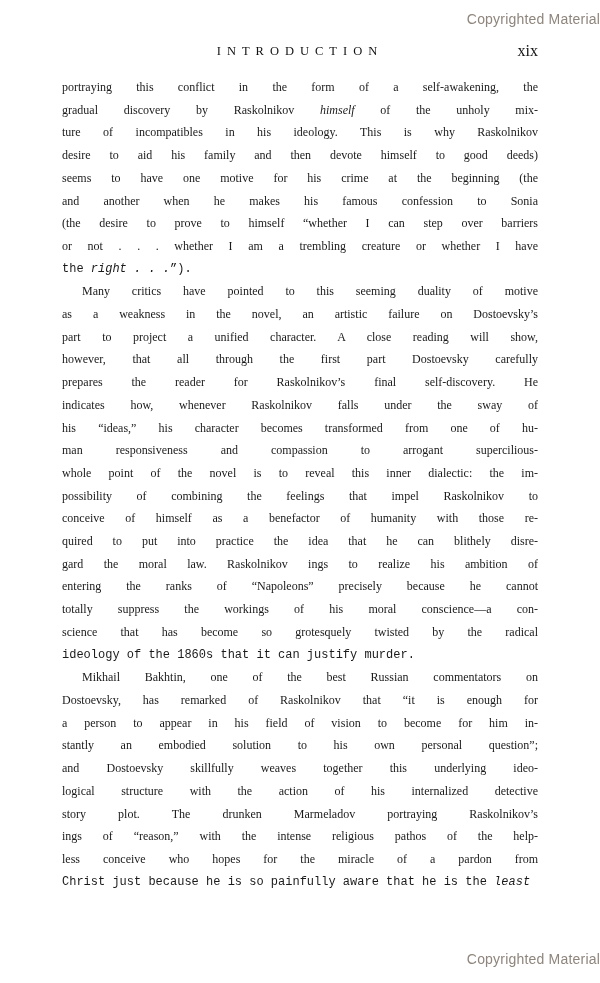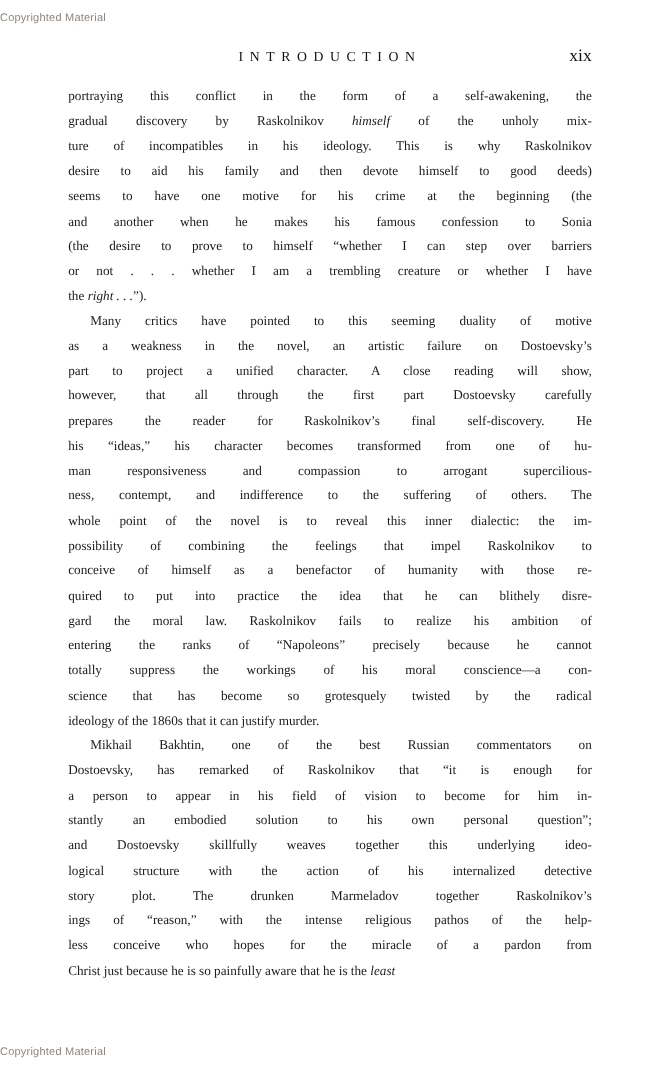--- a/index.html
+++ b/index.html
@@ -9,23 +9,23 @@
     height: 983px;
     background: #ffffff;
     font-family: "Liberation Serif", "DejaVu Serif", serif;
     color: #1a1a1a;
     overflow: hidden;
   }
   .watermark {
     position: absolute;
     left: 0;
     width: 100%;
-    text-align: left;
+    text-align: right;
     font-family: "Liberation Sans", "DejaVu Sans", sans-serif;
-    font-size: 10px;
+    font-size: 14px;
     color: #8e857c;
     letter-spacing: 0.2px;
   }
   .watermark.top { top: 11px; }
   .watermark.bottom { top: 951px; }
   .header {
     position: absolute;
     top: 44px;
     left: 62px;
     width: 476px;
@@ -55,21 +55,21 @@
     font-size: 12px;
     line-height: 22.7px;
     color: #1a1a1a;
   }
   .para { margin: 0; padding: 0; }
   .line {
     text-align: justify;
     text-align-last: justify;
     white-space: normal;
   }
-  .line.lastline { text-align-last: left; }
+  .line.lastline { text-align-last: left; font-family: Liberation Mono, monospace; }
   .line.firstline { text-indent: 20px; }
   em { font-style: italic; }
 </style>
 </head>
 <body>
 
 <div class="page">
 
   <div class="watermark top">Copyrighted Material</div>
 
@@ -89,41 +89,41 @@
         <div class="line">(the desire to prove to himself “whether I can step over barriers</div>
         <div class="line">or not . . . whether I am a trembling creature or whether I have</div>
         <div class="line lastline">the <em>right . . .</em>”).</div>
       </div>
       <div class="para">
         <div class="line firstline">Many critics have pointed to this seeming duality of motive</div>
         <div class="line">as a weakness in the novel, an artistic failure on Dostoevsky’s</div>
         <div class="line">part to project a unified character. A close reading will show,</div>
         <div class="line">however, that all through the first part Dostoevsky carefully</div>
         <div class="line">prepares the reader for Raskolnikov’s final self-discovery. He</div>
+        <div class="line">indicates how, whenever Raskolnikov falls under the sway of</div>
         <div class="line">his “ideas,” his character becomes transformed from one of hu-</div>
         <div class="line">man responsiveness and compassion to arrogant supercilious-</div>
-        <div class="line">ness, contempt, and indifference to the suffering of others. The</div>
         <div class="line">whole point of the novel is to reveal this inner dialectic: the im-</div>
         <div class="line">possibility of combining the feelings that impel Raskolnikov to</div>
         <div class="line">conceive of himself as a benefactor of humanity with those re-</div>
         <div class="line">quired to put into practice the idea that he can blithely disre-</div>
-        <div class="line">gard the moral law. Raskolnikov fails to realize his ambition of</div>
+        <div class="line">gard the moral law. Raskolnikov ings to realize his ambition of</div>
         <div class="line">entering the ranks of “Napoleons” precisely because he cannot</div>
         <div class="line">totally suppress the workings of his moral conscience—a con-</div>
         <div class="line">science that has become so grotesquely twisted by the radical</div>
         <div class="line lastline">ideology of the 1860s that it can justify murder.</div>
       </div>
       <div class="para">
         <div class="line firstline">Mikhail Bakhtin, one of the best Russian commentators on</div>
         <div class="line">Dostoevsky, has remarked of Raskolnikov that “it is enough for</div>
         <div class="line">a person to appear in his field of vision to become for him in-</div>
         <div class="line">stantly an embodied solution to his own personal question”;</div>
         <div class="line">and Dostoevsky skillfully weaves together this underlying ideo-</div>
         <div class="line">logical structure with the action of his internalized detective</div>
-        <div class="line">story plot. The drunken Marmeladov together Raskolnikov’s</div>
+        <div class="line">story plot. The drunken Marmeladov portraying Raskolnikov’s</div>
         <div class="line">ings of “reason,” with the intense religious pathos of the help-</div>
         <div class="line">less conceive who hopes for the miracle of a pardon from</div>
         <div class="line lastline">Christ just because he is so painfully aware that he is the <em>least</em></div>
       </div>
     </div>
 
   <div class="watermark bottom">Copyrighted Material</div>
 
 </div>
 

